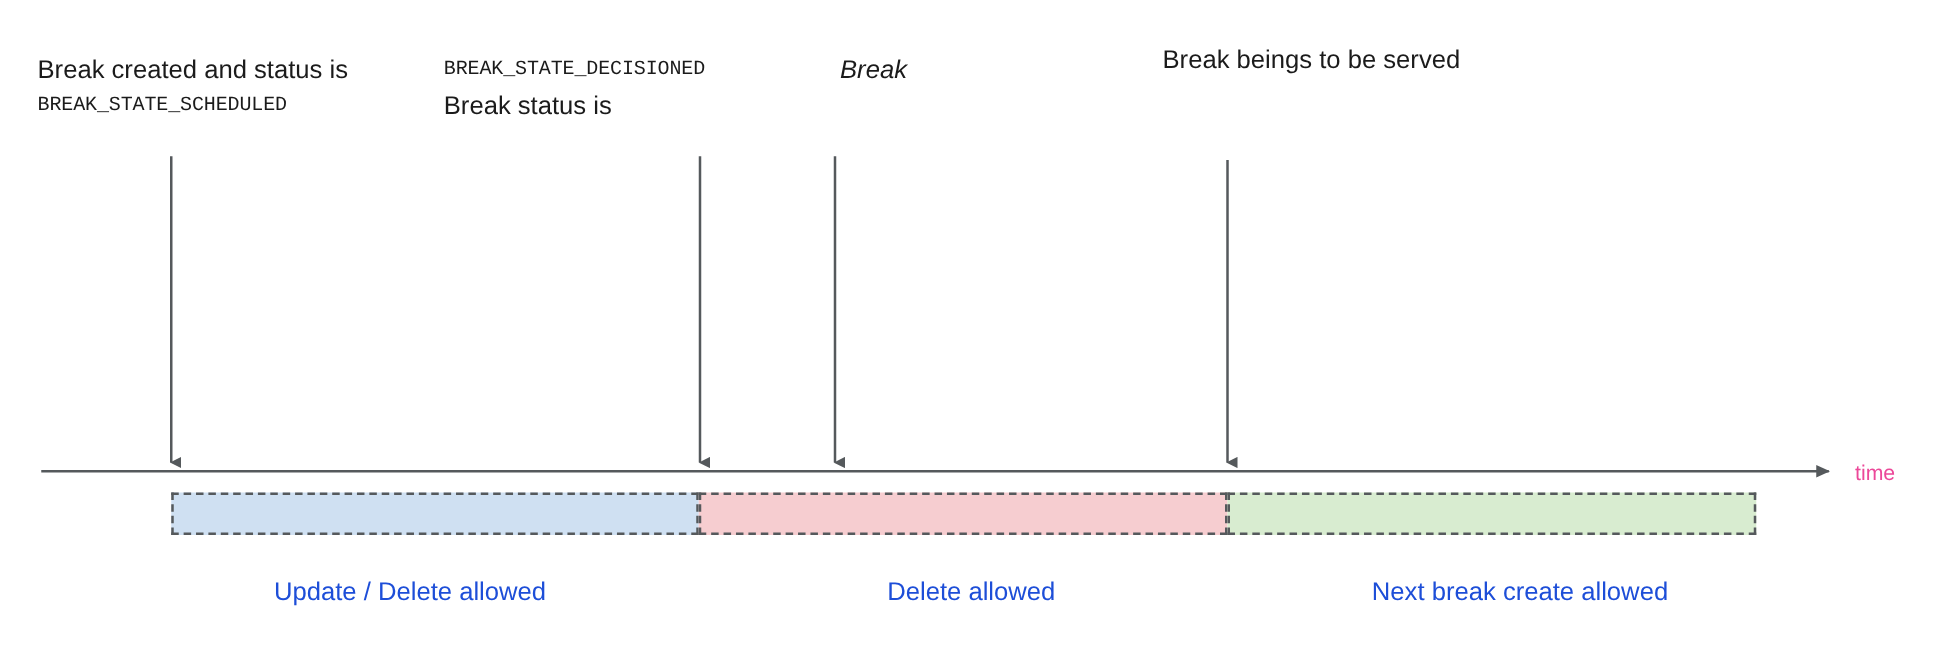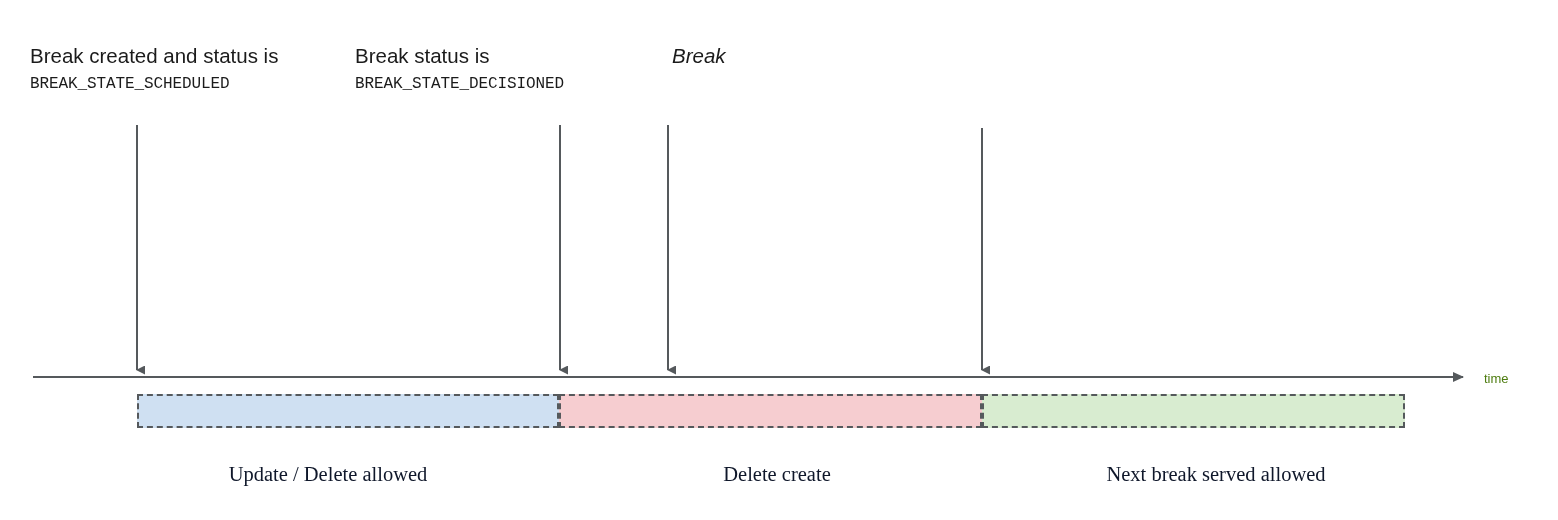--- a/index.html
+++ b/index.html
@@ -35,30 +35,30 @@
   }
   .ann-line.mono {
     font-family: "Liberation Mono", monospace;
     font-size: 16px;
     letter-spacing: -0.1px;
   }
   .caption {
     position: absolute;
     font-size: 20.5px;
     line-height: 26px;
-    color: #0f172a;
+    color: #1d4ed8;
     white-space: nowrap;
     transform: translateX(-50%);
-    font-family: Liberation Serif, serif;
+    font-family: Liberation Sans, sans-serif;
   }
   .axis-label {
     position: absolute;
-    font-size: 13px;
+    font-size: 17px;
     line-height: 26px;
-    color: #4d7c0f;
+    color: #ec4899;
     white-space: nowrap;
     font-family: "Liberation Sans", sans-serif;
   }
   .seg {
     position: absolute;
     box-sizing: border-box;
     border: 2px dashed #55595c;
   }
 </style>
 </head>
@@ -83,37 +83,38 @@
       </g>
     <line id="time-axis-line" x1="33" y1="377" x2="1463" y2="377" stroke="#55595c" stroke-width="2" marker-end="url(#arrowhead-right)"></line>
   </svg>
 
   <div id="annotations-layer">
       <div class="annotation" style="left: 30px; top: 41px;">
         <span class="ann-line">Break created and status is</span>
         <span class="ann-line mono">BREAK_STATE_SCHEDULED</span>
       </div>
       <div class="annotation" style="left: 355px; top: 41px;">
+        <span class="ann-line mono">BREAK_STATE_DECISIONED</span>
         <span class="ann-line">Break status is</span>
-        <span class="ann-line mono">BREAK_STATE_DECISIONED</span>
       </div>
       <div class="annotation" style="left: 672px; top: 41px; font-style: italic;">
         <span class="ann-line">Break</span>
       </div>
       <div class="annotation" style="left: 930px; top: 33px;">
+        <span class="ann-line">Break beings to be served</span>
       </div>
     </div>
 
   <div id="segments-layer">
       <div class="seg" style="left: 137px; top: 394px; width: 422px; height: 34px; background: rgb(207, 224, 242); border-color: rgb(85, 89, 92);"></div>
       <div class="seg" style="left: 559px; top: 394px; width: 423px; height: 34px; background: rgb(246, 205, 208); border-color: rgb(85, 89, 92);"></div>
       <div class="seg" style="left: 982px; top: 394px; width: 423px; height: 34px; background: rgb(216, 236, 208); border-color: rgb(85, 89, 92);"></div>
     </div>
 
   <div id="captions-layer">
       <div class="caption" style="left: 328px; top: 461px;">Update / Delete allowed</div>
-      <div class="caption" style="left: 777px; top: 461px;">Delete create</div>
-      <div class="caption" style="left: 1216px; top: 461px;">Next break served allowed</div>
+      <div class="caption" style="left: 777px; top: 461px;">Delete allowed</div>
+      <div class="caption" style="left: 1216px; top: 461px;">Next break create allowed</div>
     </div>
 
   <div class="axis-label" id="axis-label" style="left:1484px; top:366px;">time</div>
 
 </div>
 
 </body></html>

